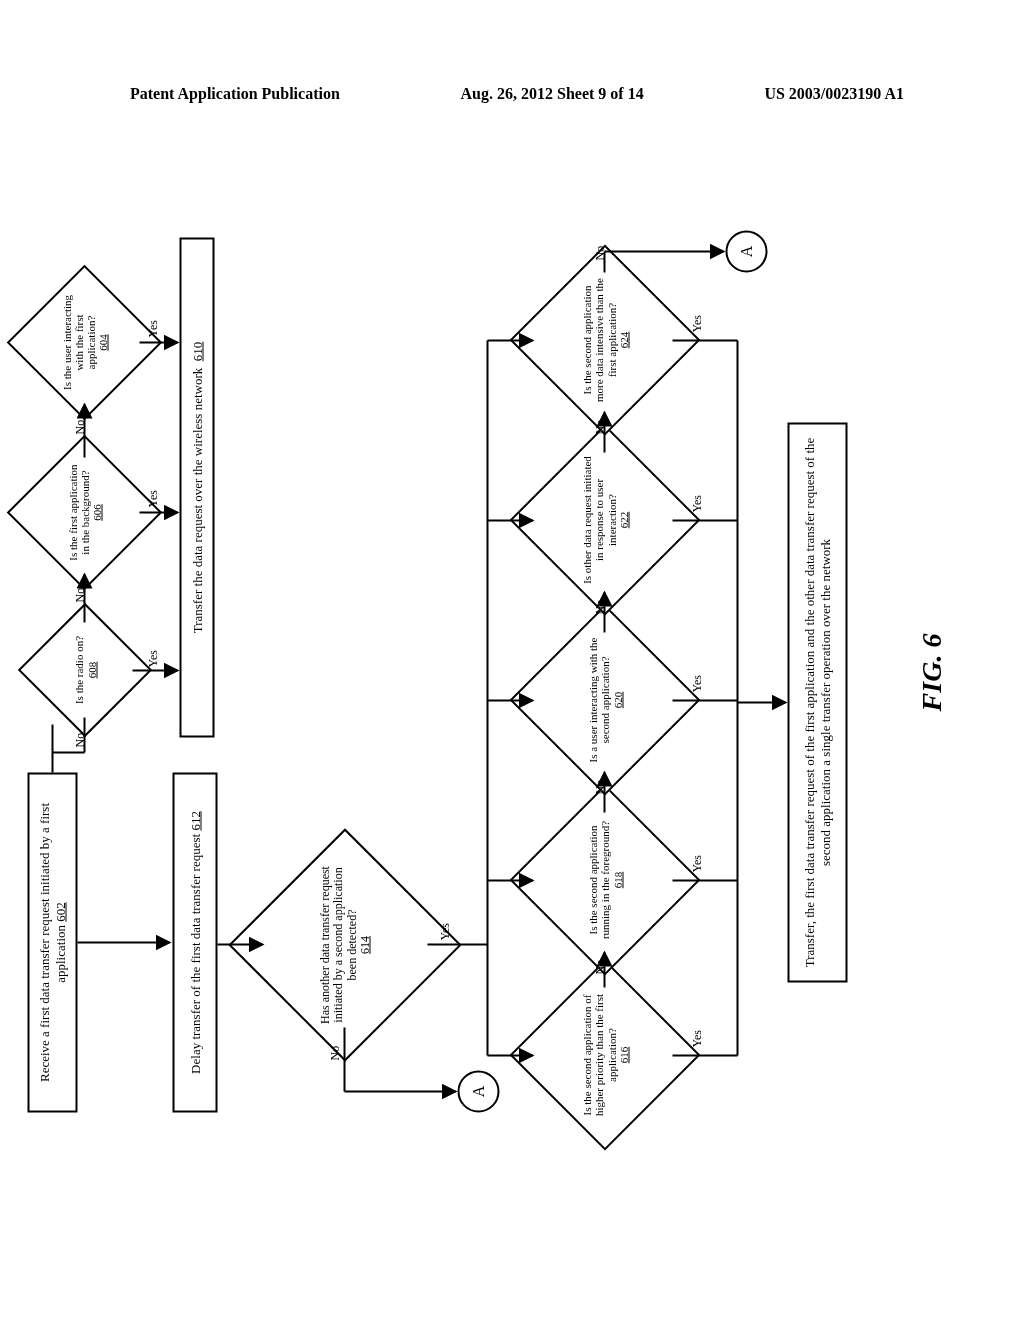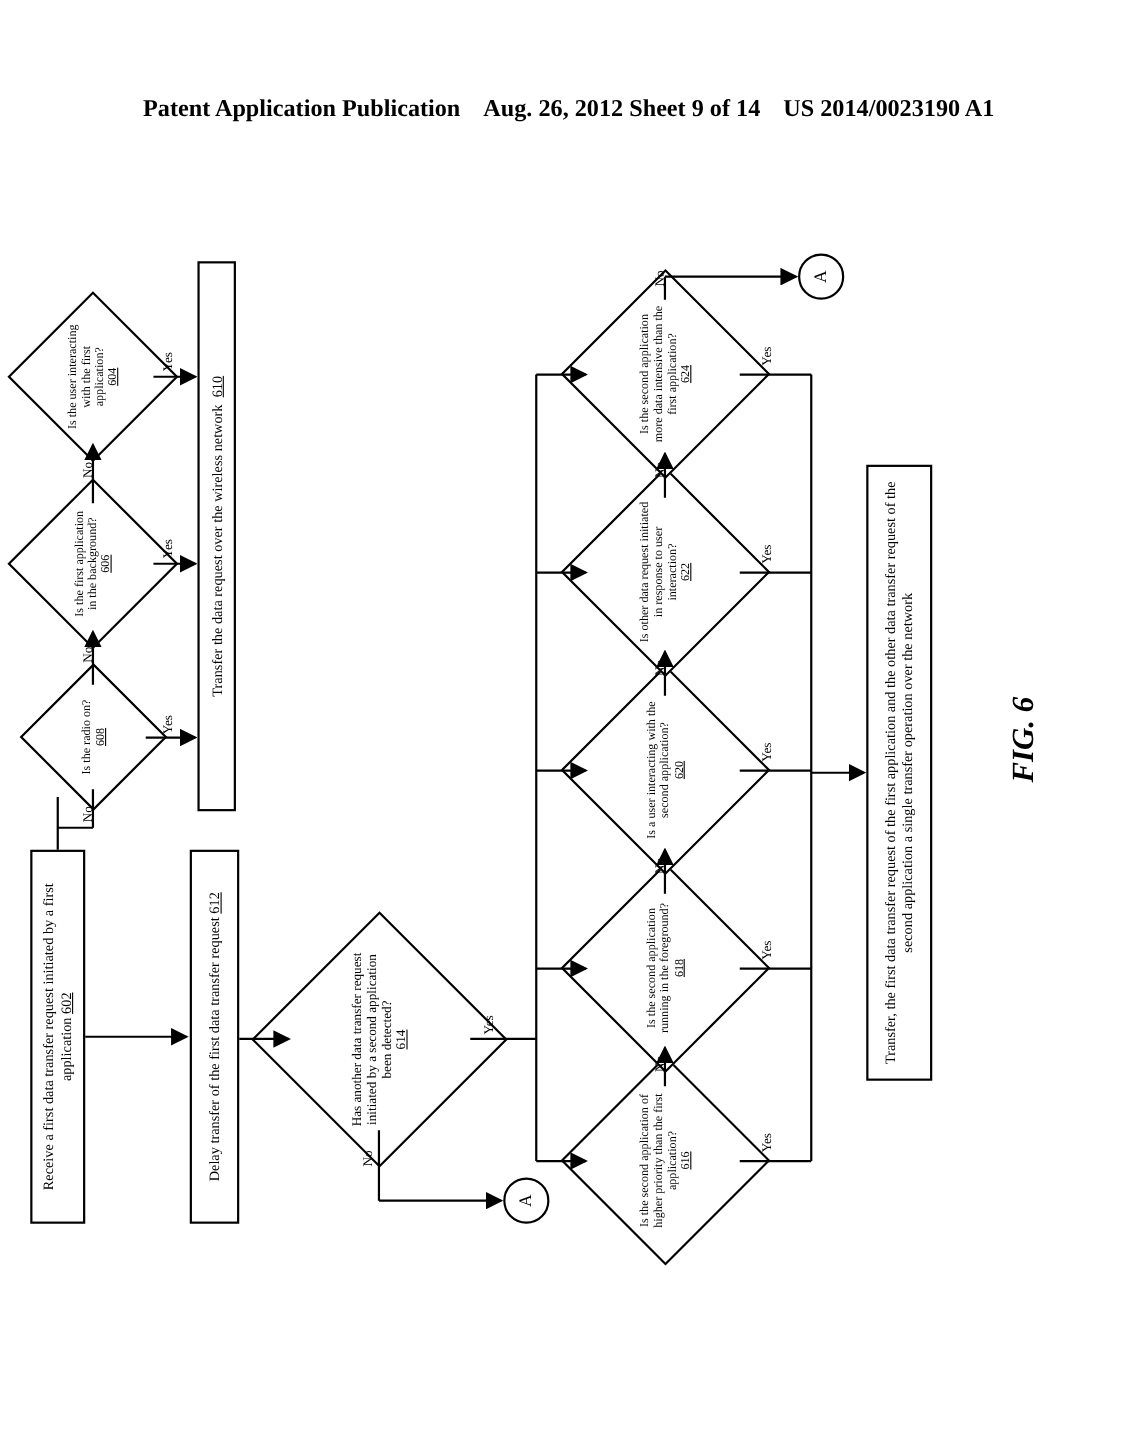--- a/index.html
+++ b/index.html
@@ -14,21 +14,21 @@
   }
   .page-header {
     position: absolute;
     top: 85px;
     left: 0;
     right: 0;
     display: flex;
     justify-content: space-between;
     padding: 0 120px 0 130px;
     font-weight: bold;
-    font-size: 22px;
+    font-size: 16px;
   }
   .diagram-container {
     position: absolute;
     top: 150px;
     left: 90px;
     width: 900px;
     height: 1045px;
     transform: rotate(-90deg);
     transform-origin: center center;
   }
@@ -95,21 +95,21 @@
     width: 100%; height: 100%;
     pointer-events: none;
   }
 </style>
 </head>
 <body>
 
 <div class="page-header">
   <span>Patent Application Publication</span>
   <span>Aug. 26, 2012  Sheet 9 of 14</span>
-  <span>US 2014/0023190 A1</span>
+  <span>US 2003/0023190 A1</span>
 </div>
 
 <div class="diagram-container">
 
   <div class="box" style="left:10px; top:10px; width:340px; height:50px;">
     <span><span>Receive a first data transfer request initiated by a first application</span> <span class="underline">602</span></span>
   </div>
 
   <div class="diamond" style="left:405px; top:20px; width:95px; height:95px;">
     <div class="diamond-shape"></div>

